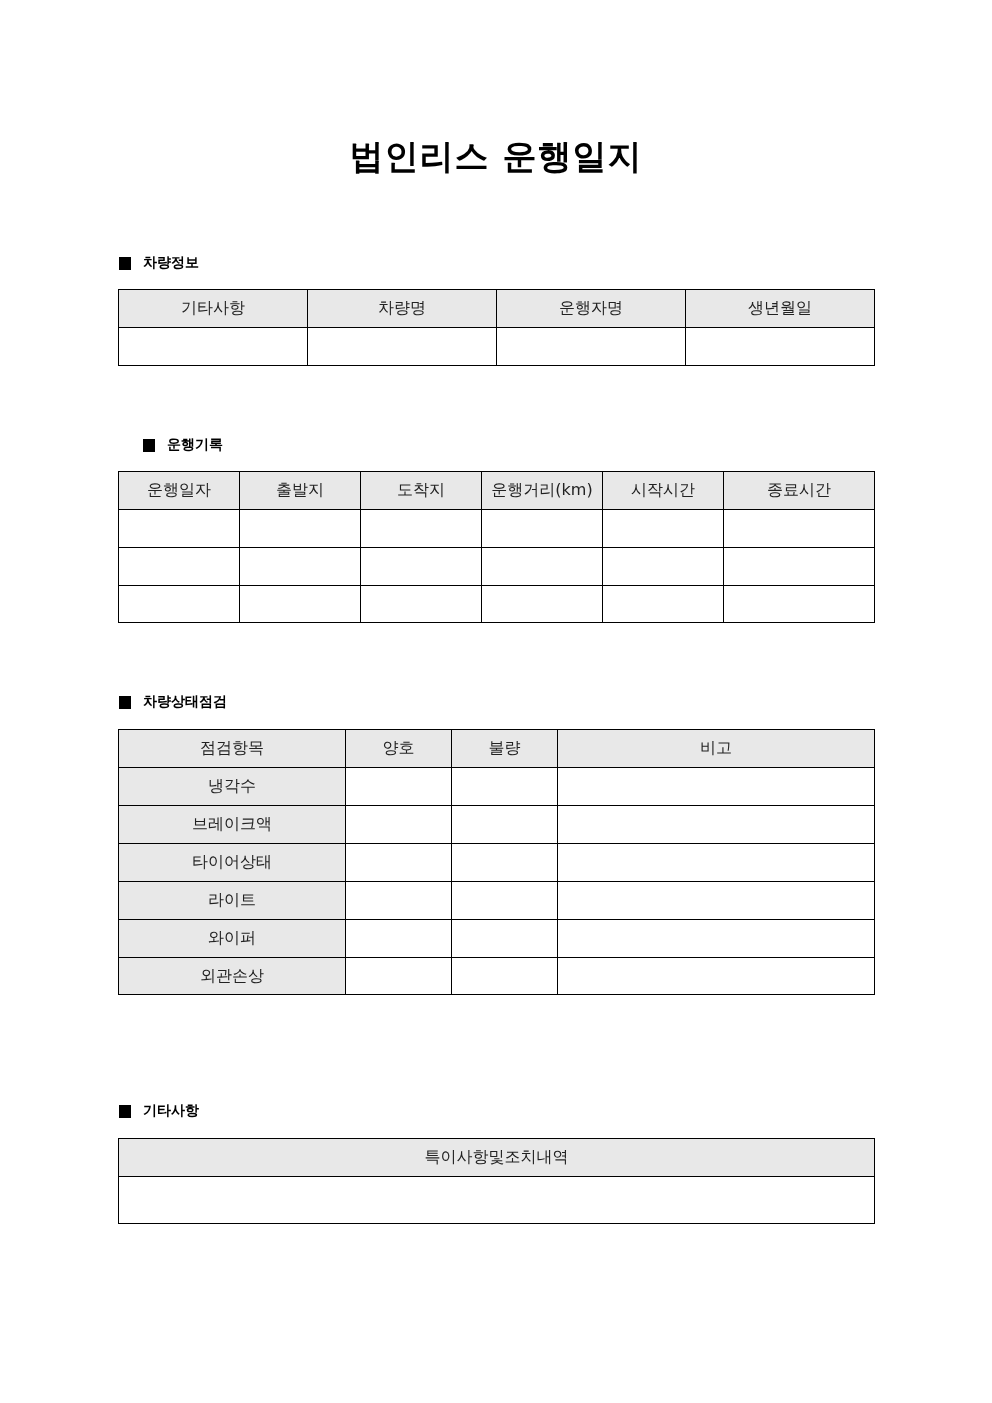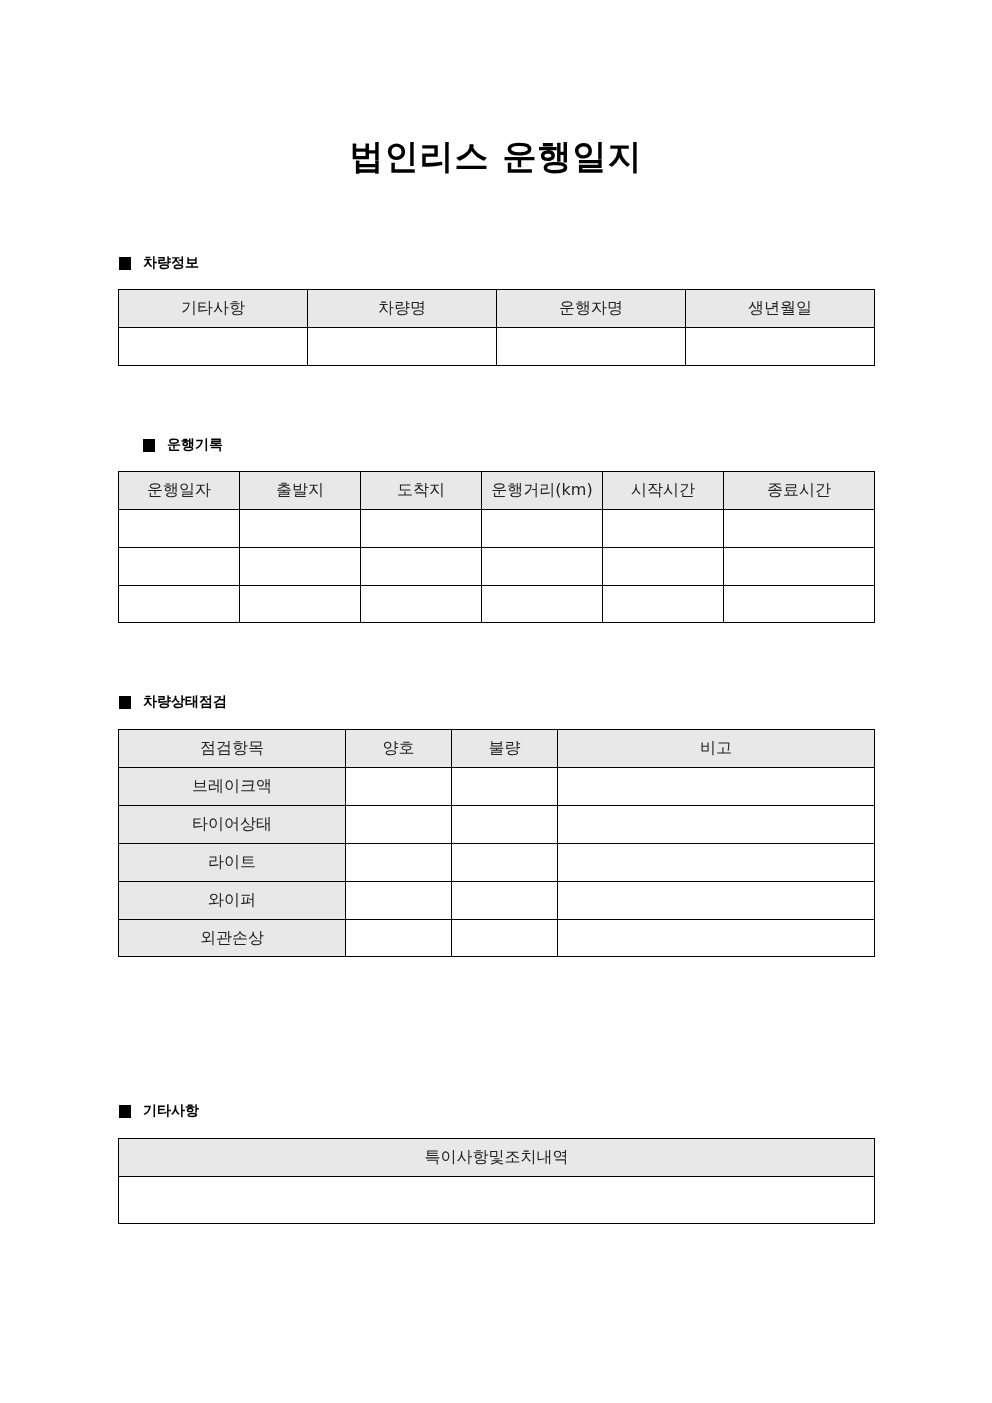--- a/index.html
+++ b/index.html
@@ -99,20 +99,26 @@
       <col>
     </colgroup>
   <tbody>
       <tr style="height:38px;">
     <th>점검항목</th>
     <th>양호</th>
     <th>불량</th>
     <th>비고</th>
   </tr>
   <tr style="height:38px;">
+    <td class="label">냉각수</td>
+    <td></td>
+        <td></td>
+        <td></td>
+  </tr>
+  <tr style="height:38px;">
     <td class="label">브레이크액</td>
     <td></td>
         <td></td>
         <td></td>
   </tr>
   <tr style="height:38px;">
     <td class="label">타이어상태</td>
     <td></td>
         <td></td>
         <td></td>

